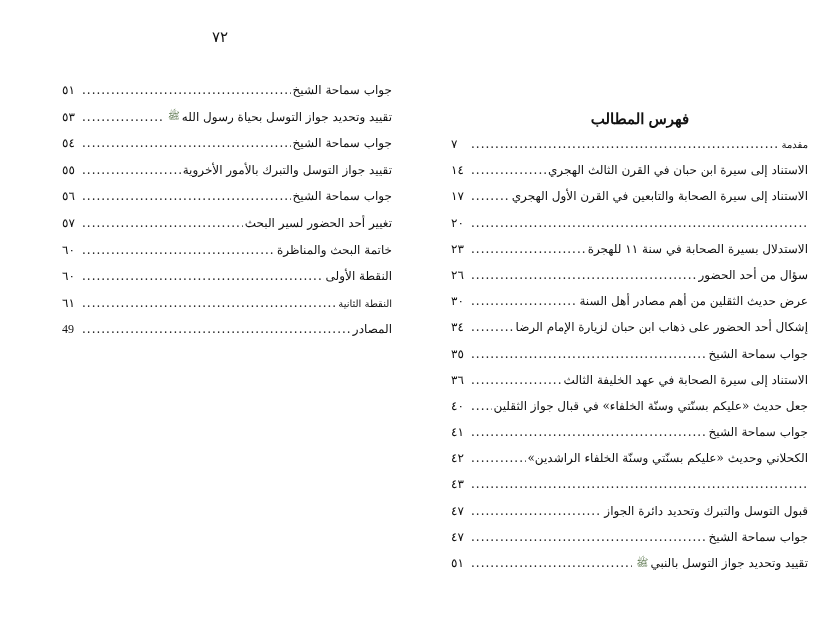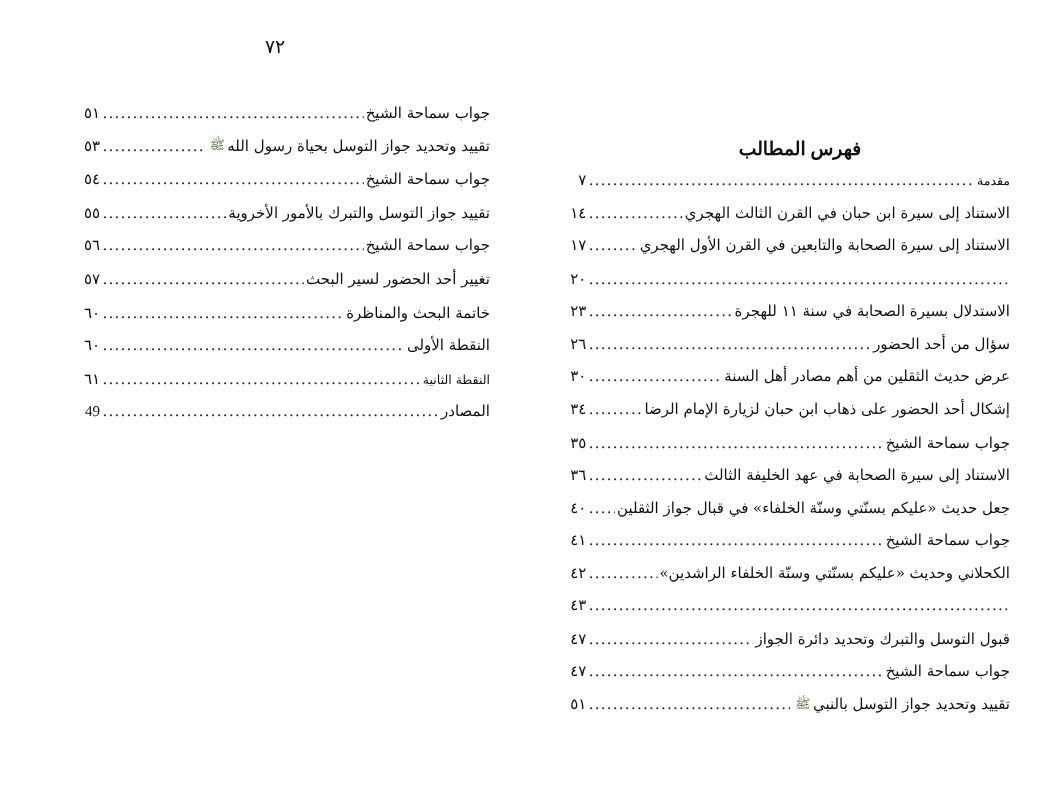--- a/index.html
+++ b/index.html
@@ -32,21 +32,21 @@
       font-weight: normal;
       font-size: 15px;
       direction: rtl;
     }
     .title {
       position: absolute;
       top: 110px;
       left: 580px;
       width: 120px;
       text-align: center;
-      font-family: Liberation Serif, serif;
+      font-family: Liberation Sans, sans-serif;
       font-weight: bold;
       font-size: 15px;
       direction: rtl;
     }
     .toc {
       position: absolute;
       direction: rtl;
       list-style: none;
       margin: 0;
       padding: 0;
@@ -79,21 +79,21 @@
       direction: ltr;
       text-align: right;
       color: #222;
     }
     .toc-dots::before {
       content: "....................................................................................................................................................................................";
     }
     .toc-page {
       flex: 0 0 auto;
       min-width: 18px;
-      text-align: right;
+      text-align: left;
       font-family: "Liberation Serif", serif;
       font-size: 12px;
     }
     .honorific {
       display: inline-block;
       font-size: 10px;
       color: #3a5a2a;
       margin: 0 2px;
       vertical-align: middle;
     }

